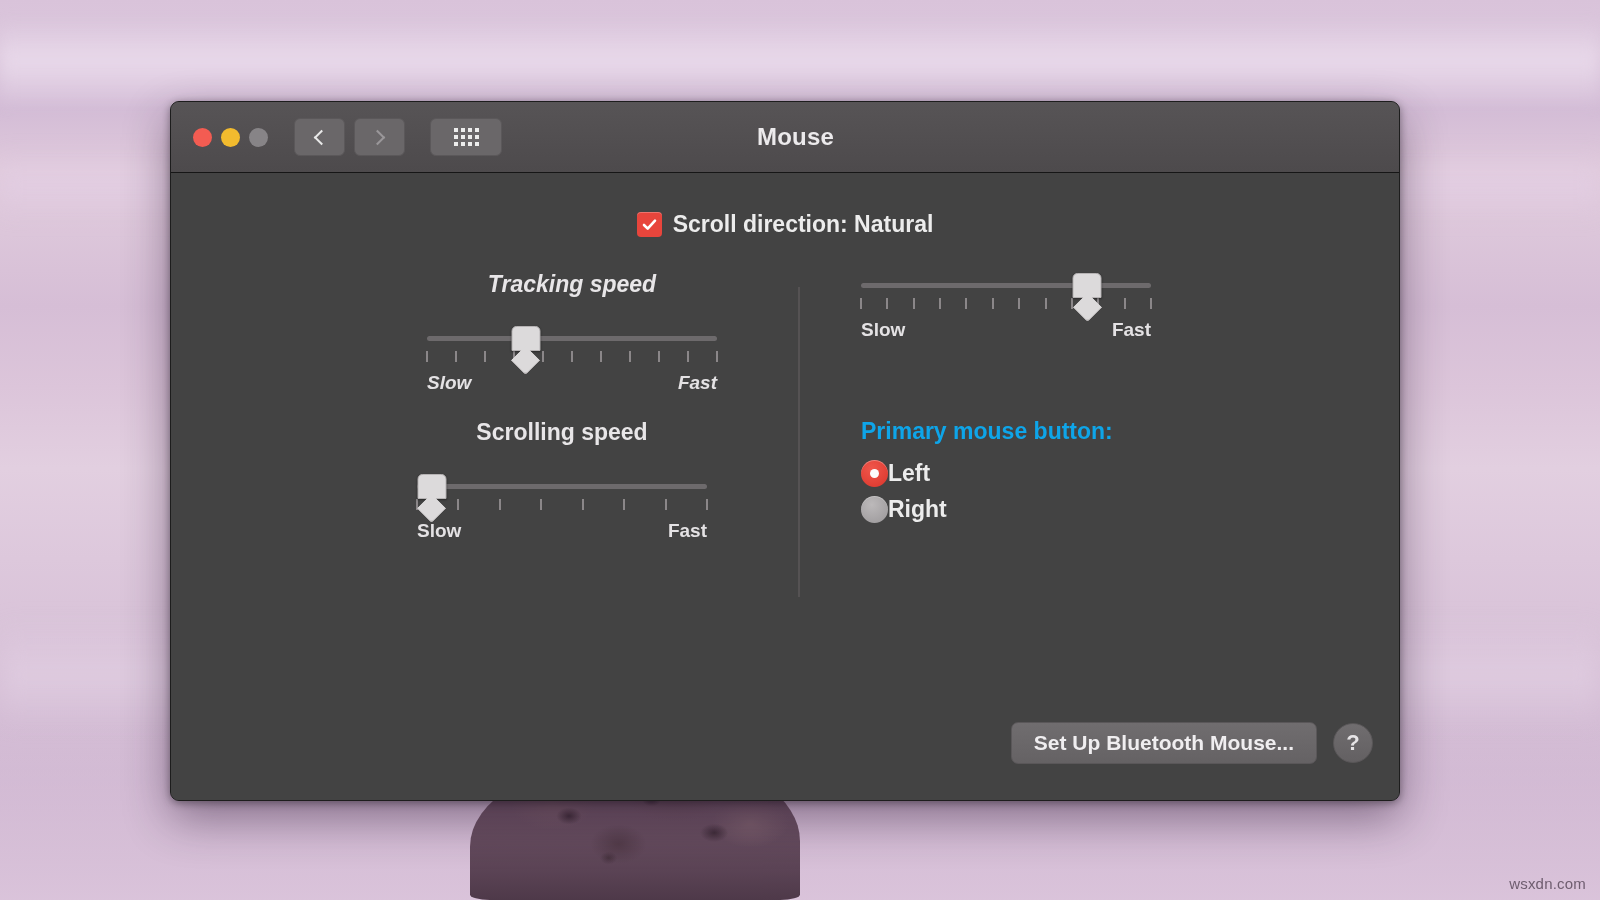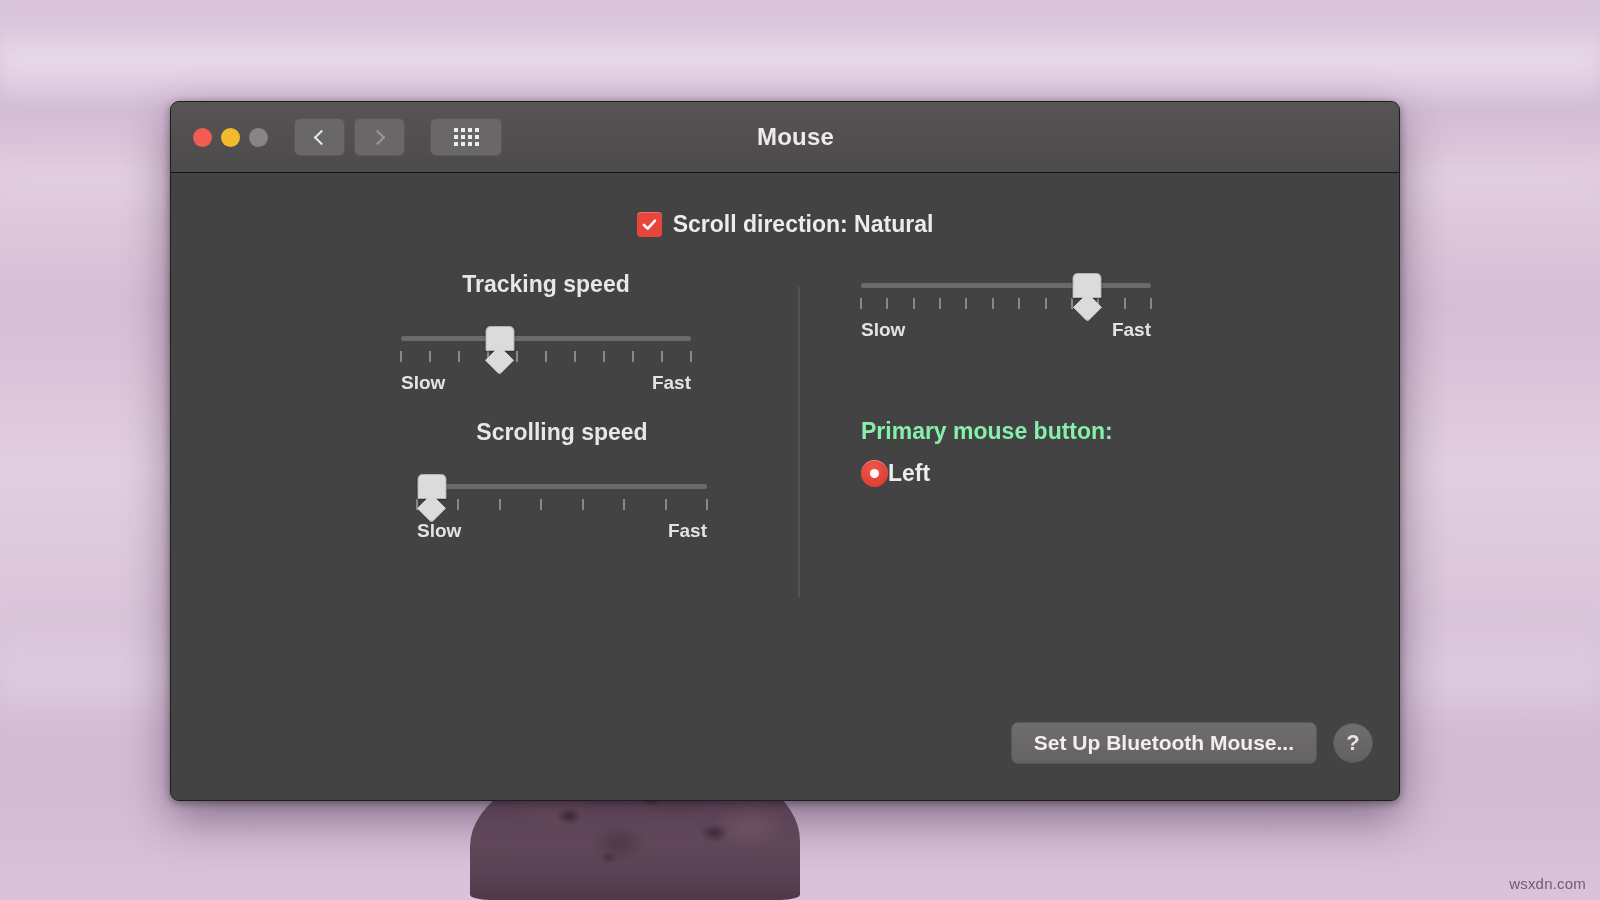--- a/index.html
+++ b/index.html
@@ -298,21 +298,21 @@
     font-size: 19px;
     font-weight: bold;
     color: #e4e2e4;
   }
 
   
   #primary-group { position: absolute; }
   #primary-title {
     font-size: 23px;
     font-weight: bold;
-    color: #86efac;
+    color: #0ea5e9;
     margin-bottom: 15px;
   }
   .radio-row {
     display: flex;
     align-items: center;
     gap: 0;
     margin-bottom: 9px;
   }
   .radio {
     width: 27px; height: 27px;
@@ -428,21 +428,21 @@
         <div id="scroll-dir-box">
           <svg width="17" height="17" viewBox="0 0 17 17">
             <polyline points="3,9 6.7,12.6 14,4.6" fill="none" stroke="#ffffff" stroke-width="2.6" stroke-linecap="round" stroke-linejoin="round"></polyline>
           </svg>
         </div>
         <div id="scroll-dir-label">Scroll direction: Natural</div>
       </div>
 
       <div id="col-divider"></div>
 
-      <div class="slider-block" id="block-tracking" style="left:230px; top:98px; width:290px;">
+      <div class="slider-block" id="block-tracking" style="left:256px; top:98px; width:290px;font-style:italic;">
         <div class="slider-title">Tracking speed</div>
         <div class="track-area">
           <div class="track"></div>
           <div class="ticks">
               <i style="left: 0%;"></i>
               <i style="left: 10%;"></i>
               <i style="left: 20%;"></i>
               <i style="left: 30%;"></i>
               <i style="left: 40%;"></i>
               <i style="left: 50%;"></i>
@@ -506,20 +506,24 @@
           <span>Fast</span>
         </div>
       </div>
 
       <div id="primary-group" style="left:690px; top:245px;">
         <div id="primary-title">Primary mouse button:</div>
         <div class="radio-row">
           <span class="radio on"></span>
           <span class="radio-label">Left</span>
         </div>
+        <div class="radio-row">
+          <span class="radio off"></span>
+          <span class="radio-label">Right</span>
+        </div>
       </div>
 
       <div id="footer">
         <button id="bt-btn">Set Up Bluetooth Mouse...</button>
         <div id="help-btn">?</div>
       </div>
 
     </div>
   </div>
 </div>

